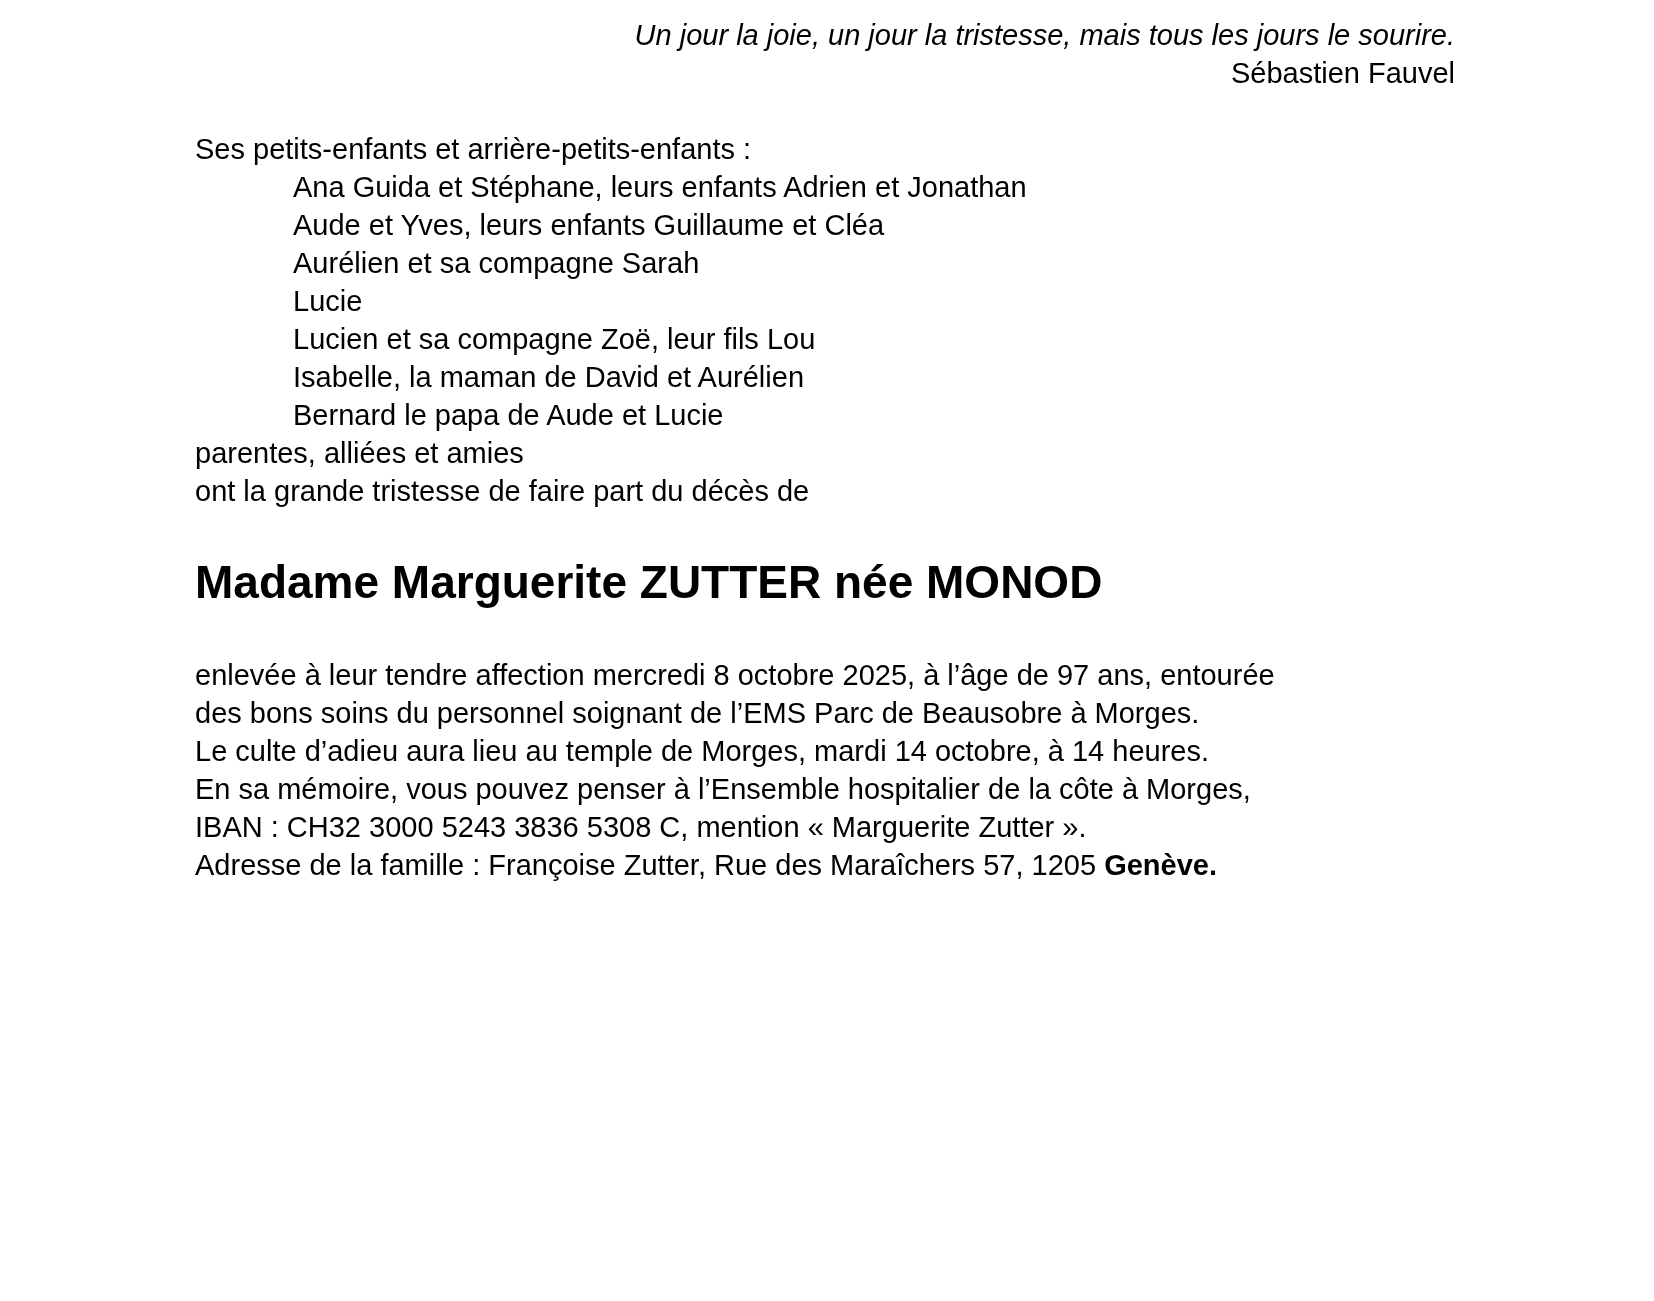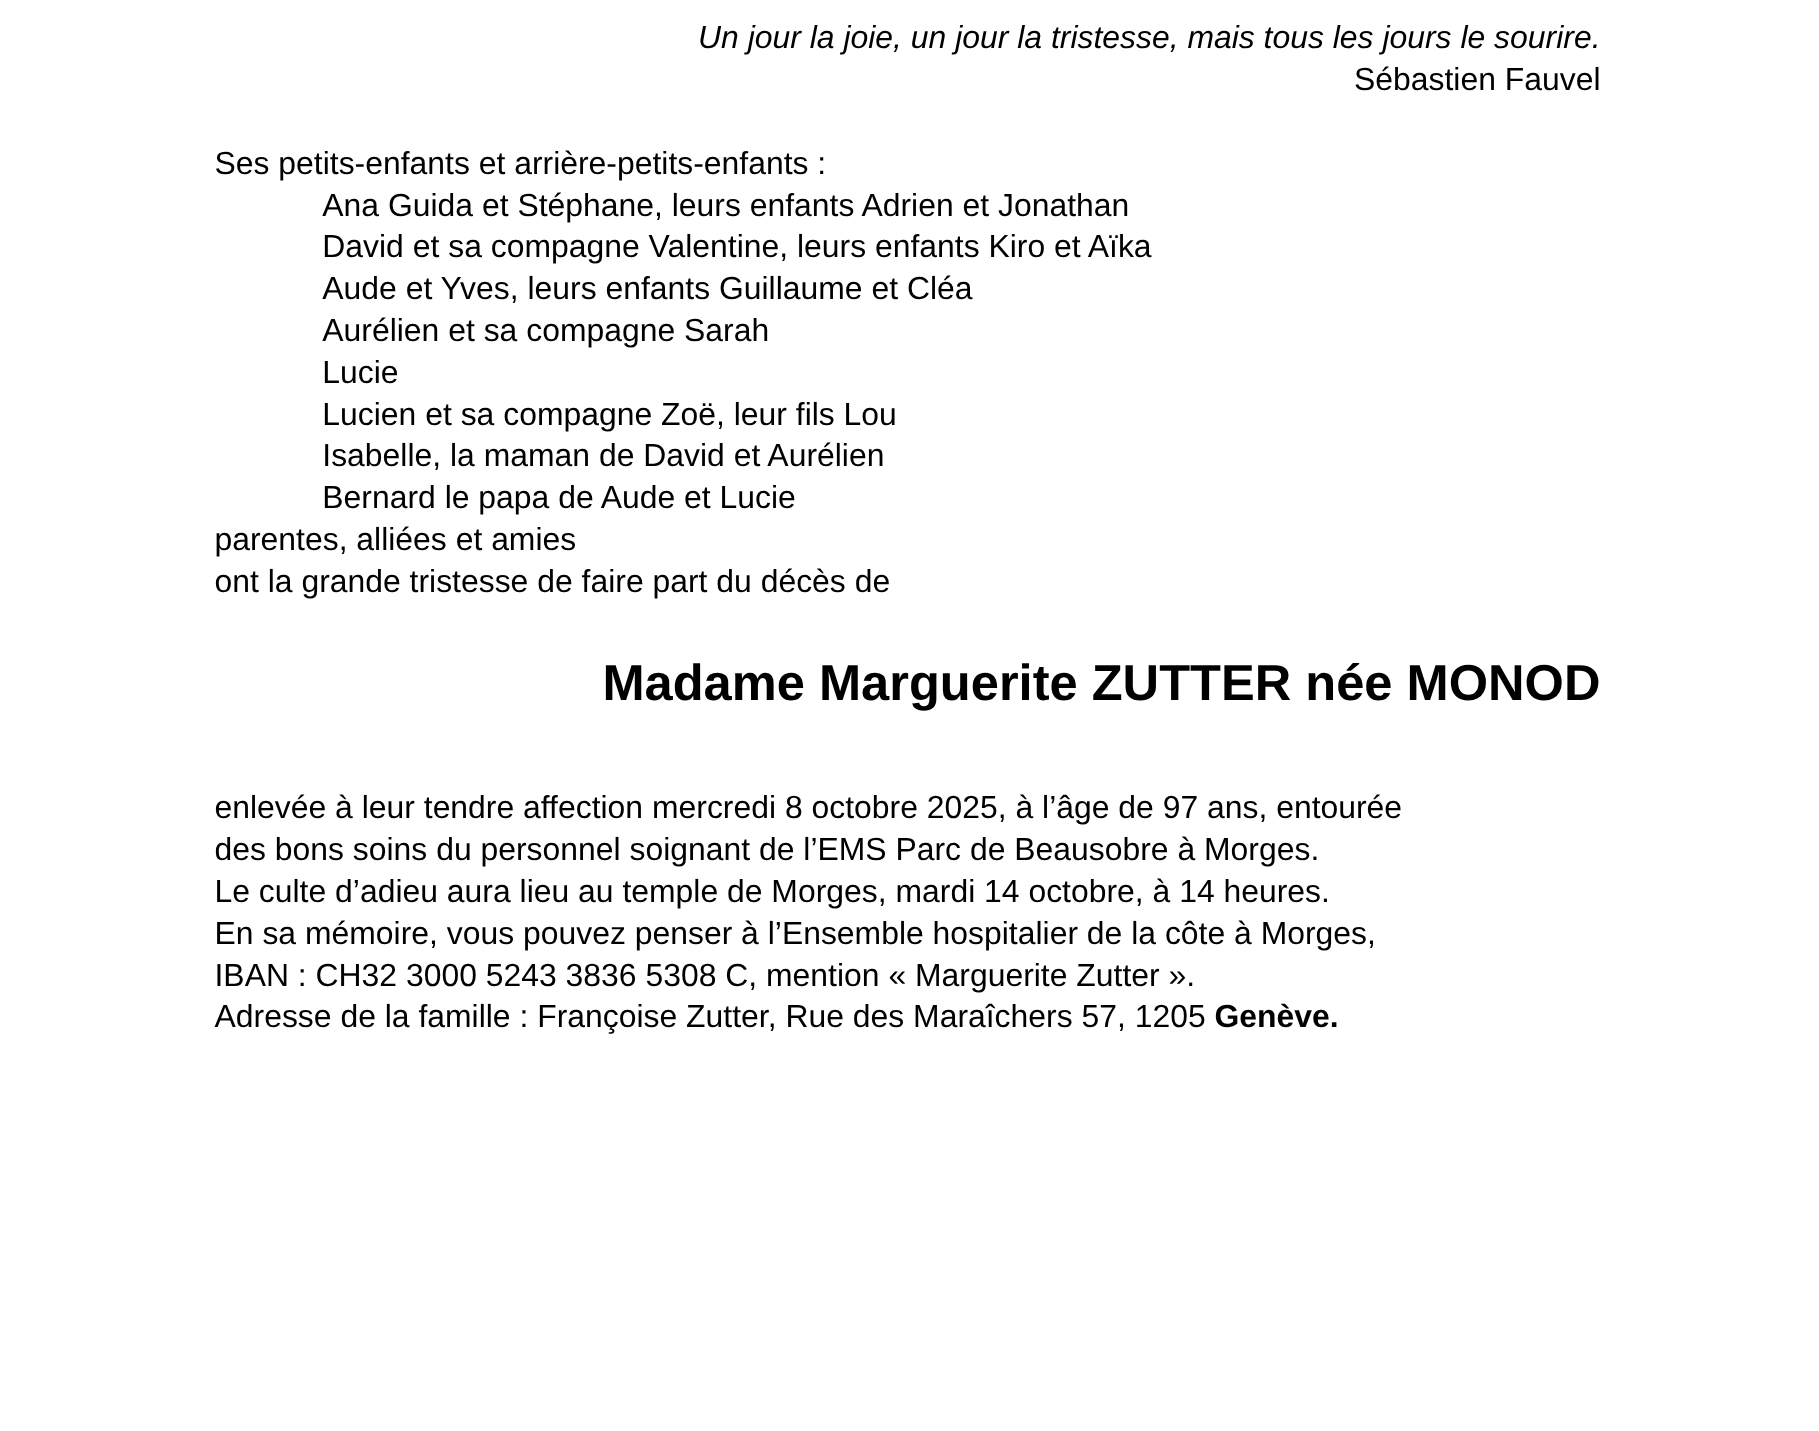--- a/index.html
+++ b/index.html
@@ -26,44 +26,43 @@
   .quote-block { text-align: right; }
   .quote-line { font-style: italic; }
   .quote-author { font-style: normal; }
   .spacer { height: 38px; }
   .indent-item { padding-left: 98px; }
   .bold { font-weight: bold; }
   .deceased-title {
     font-size: 46px;
     line-height: 56px;
     font-weight: bold;
-    text-align: right;
+    text-align: left;
     margin-top: 44px;
   }
-  .details-block { margin-top: 68px; }
+  .details-block { margin-top: 46px; }
 </style>
 </head>
 <body>
 
 <div class="page">
   <div class="content">
 
     <div class="quote-block">
       <div class="quote-line">Un jour la joie, un jour la tristesse, mais tous les jours le sourire.</div>
       <div class="quote-author">Sébastien Fauvel</div>
     </div>
 
     <div class="spacer"></div>
 
 
     <div>
       <div>Ses petits-enfants et arrière-petits-enfants :</div>
       <div>
           <div class="indent-item">Ana Guida et Stéphane, leurs enfants Adrien et Jonathan</div>
-          <div class="indent-item">David et sa compagne Valentine, leurs enfants Kiro et Aïka</div>
           <div class="indent-item">Aude et Yves, leurs enfants Guillaume et Cléa</div>
           <div class="indent-item">Aurélien et sa compagne Sarah</div>
           <div class="indent-item">Lucie</div>
           <div class="indent-item">Lucien et sa compagne Zoë, leur fils Lou</div>
           <div class="indent-item">Isabelle, la maman de David et Aurélien</div>
           <div class="indent-item">Bernard le papa de Aude et Lucie</div>
         </div>
     </div>
 
     <div>parentes, alliées et amies</div>

